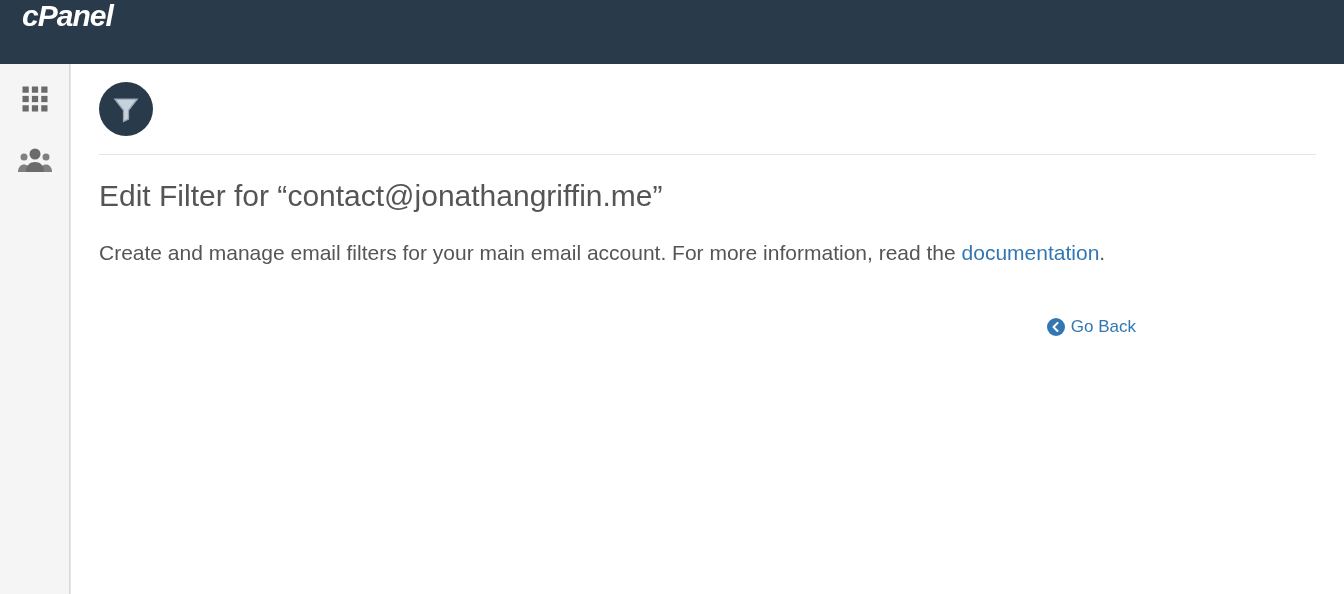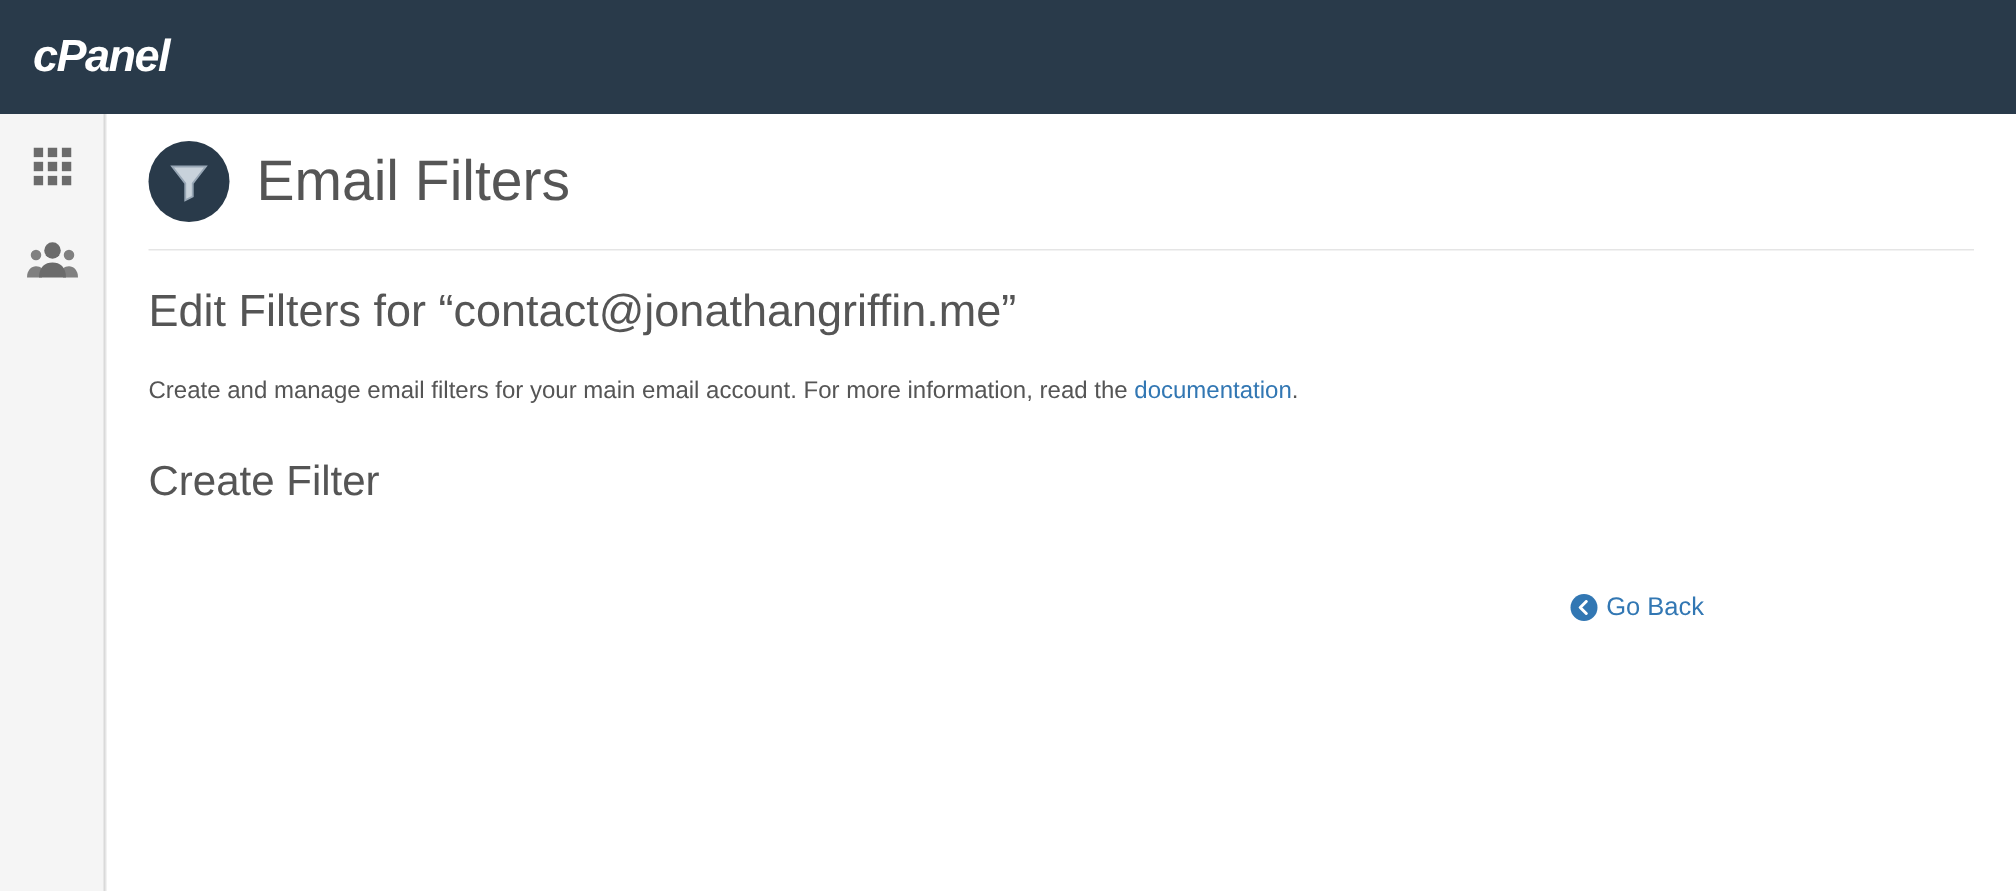--- a/index.html
+++ b/index.html
@@ -5,23 +5,23 @@
     * { margin: 0; padding: 0; box-sizing: border-box; }
     body {
       font-family: -apple-system, BlinkMacSystemFont, "Segoe UI", Helvetica, Arial, sans-serif;
       background: #f5f5f5;
       width: 1344px;
       height: 594px;
       overflow: hidden;
     }
     .topbar {
       background: #293a4a;
-      height: 76px;
-      display: flex;
-      align-items: center;
+      height: 64px;
+      display: flex;
+      align-items: flex-start;
       padding-left: 22px;
     }
     .logo {
       color: #fff;
       font-size: 30px;
       font-weight: 700;
       font-style: italic;
       letter-spacing: -1px;
       display: flex;
       align-items: center;
@@ -72,21 +72,21 @@
       color: #555;
     }
     .subtitle {
       font-size: 30px;
       font-weight: 300;
       color: #555;
       margin-top: 24px;
       margin-bottom: 12px;
     }
     .description {
-      font-size: 16px;
+      font-size: 21px;
       color: #555;
       line-height: 1.5;
       margin-top: 24px;
     }
     .description a {
       color: #3277b3;
       text-decoration: none;
     }
     .section-title {
       font-size: 28px;
@@ -173,32 +173,30 @@
     </div>
   </div>
 
   <div class="content">
     <div class="page-header">
       <div class="page-icon">
         <svg width="30" height="30" viewBox="0 0 24 24">
           <path d="M3 4 L21 4 L14 13 L14 20 L10 22 L10 13 Z" fill="#c8d2db" stroke="#97a6b5" stroke-width="1"></path>
         </svg>
       </div>
-      <h1 class="page-title">Email Filters</h1>
     </div>
 
     <h2 class="subtitle">
-      <span>Edit Filters for “</span><span>contact@jonathangriffin.me</span><span>”</span>
+      <span>Edit Filter for “</span><span>contact@jonathangriffin.me</span><span>”</span>
     </h2>
 
     <p class="description">
       <span>Create and manage email filters for your main email account. For more information, read the </span><a href="#">documentation</a><span>.</span>
     </p>
 
-    <h3 class="section-title">Create Filter</h3>
 
 
     <a class="go-back">
       <span class="go-back-icon">
         <svg width="10" height="10" viewBox="0 0 10 10">
             <path d="M6.5 1 L2.5 5 L6.5 9" stroke="#fff" stroke-width="2" fill="none" stroke-linecap="round" stroke-linejoin="round"></path>
           </svg>
       </span>
       <span>Go Back</span>
     </a>

